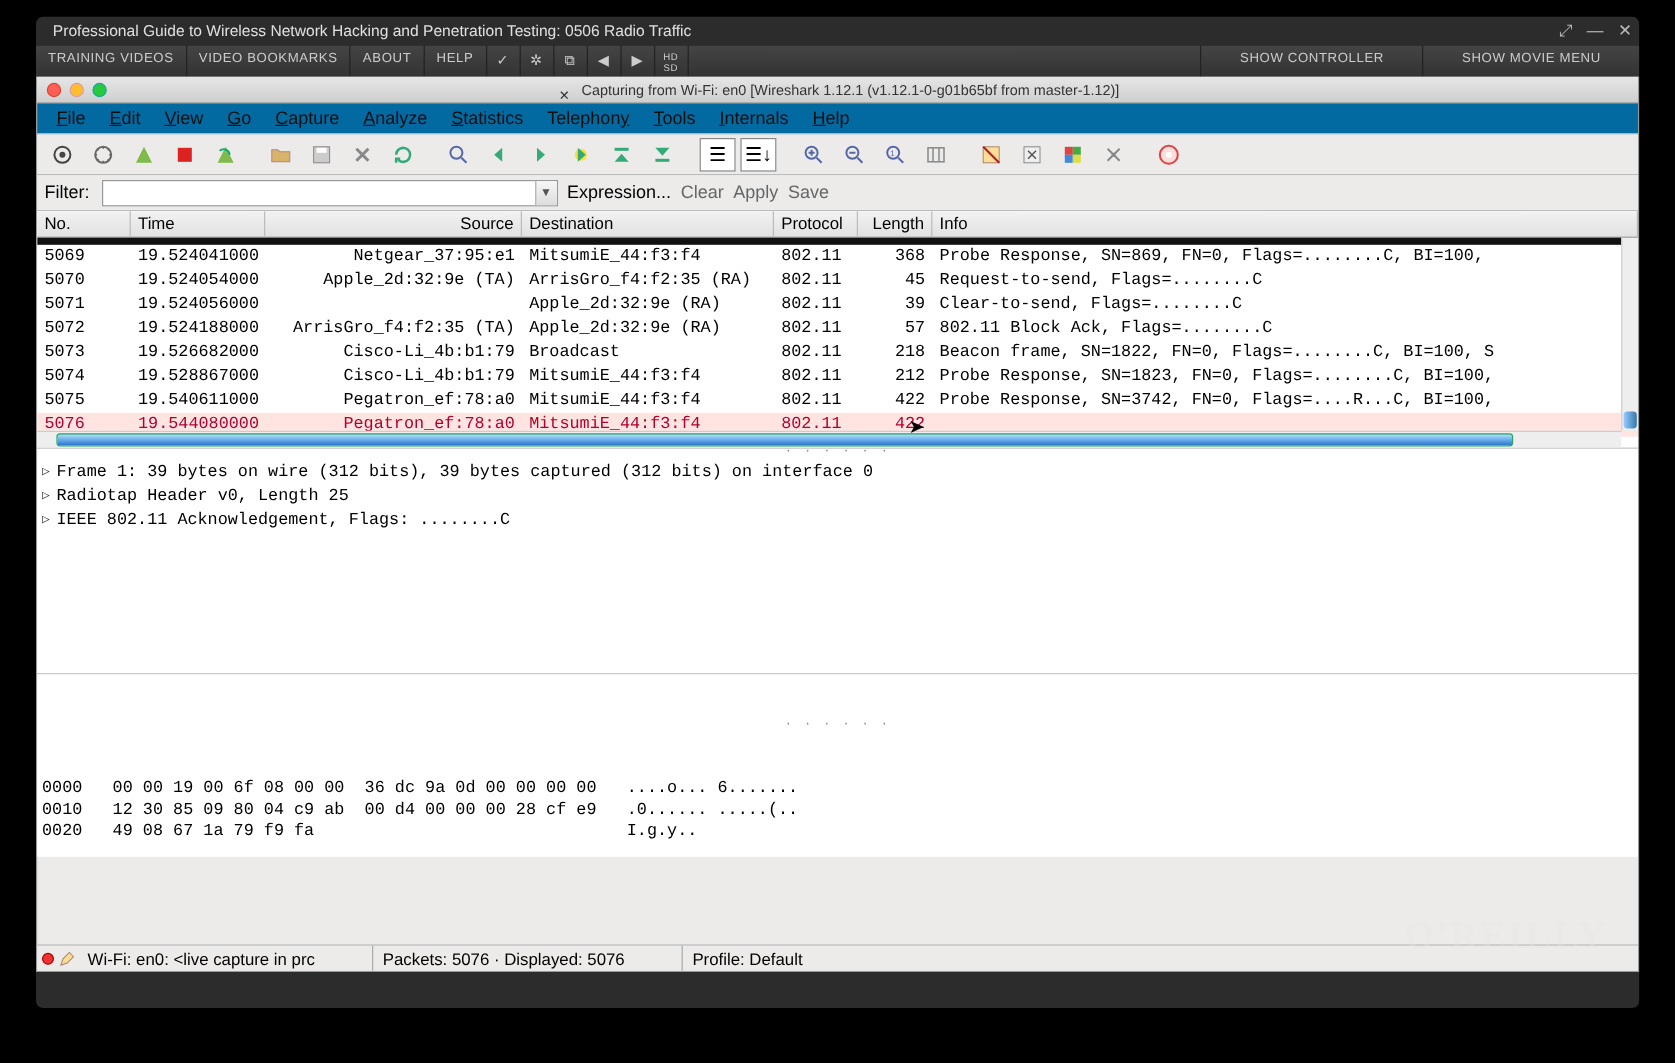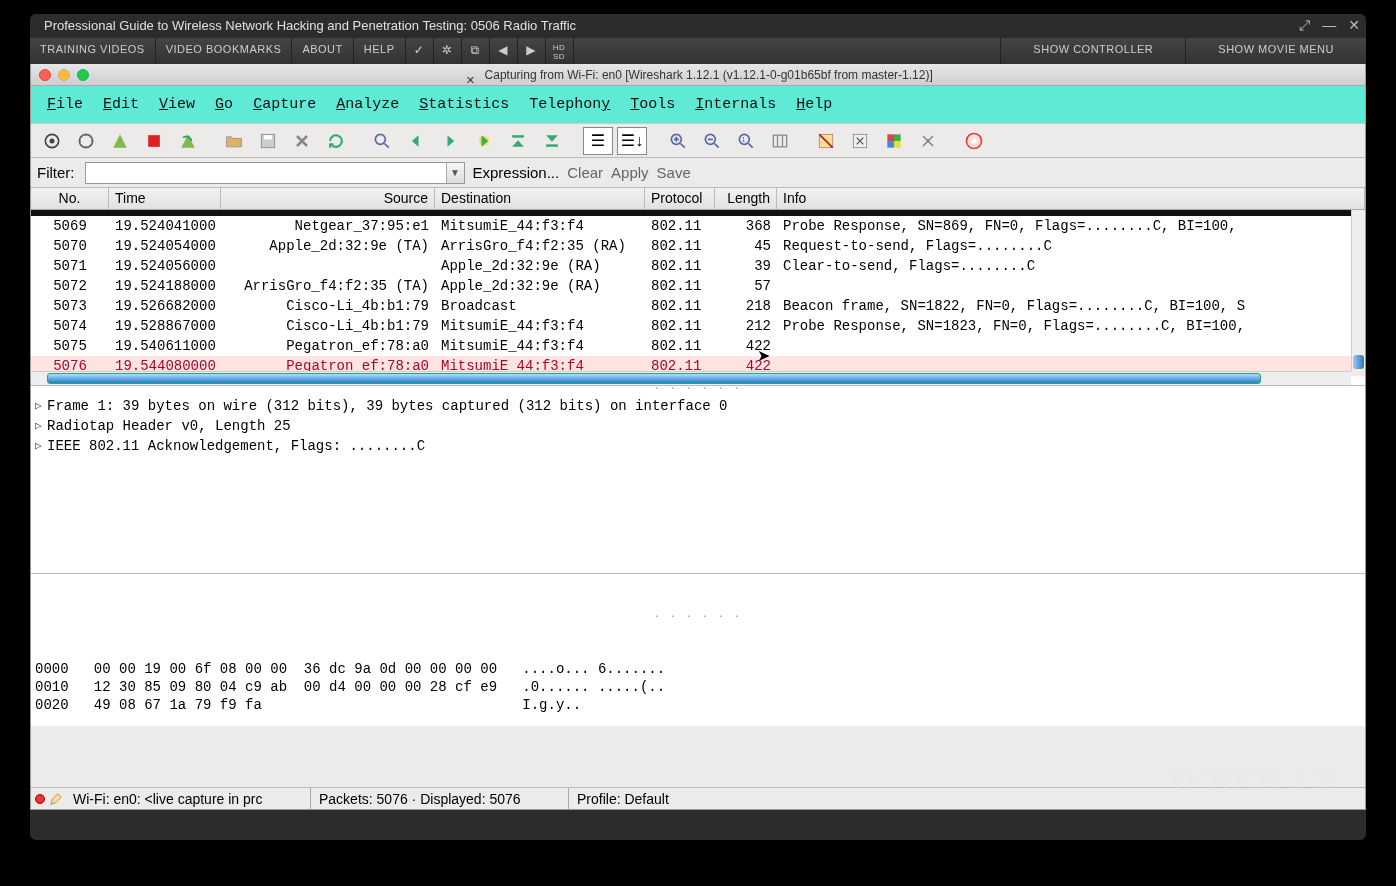--- a/index.html
+++ b/index.html
@@ -103,29 +103,28 @@
   .dot.green { background: #28c940; border: 1px solid #1a9; }
   .mac-titlebar .ws-ico {
     display: inline-block;
     width: 14px;
     height: 14px;
     font-size: 11px;
     vertical-align: middle;
     margin-right: 4px;
   }
   .menubar {
-    height: 38px;
-    background: #5eead4;
+    height: 26px;
+    background: #0369a1;
     border-bottom: 1px solid #ccc;
     display: flex;
     align-items: center;
     padding: 0 6px;
     font-size: 15px;
     color: #111;
-    font-family: Liberation Mono, monospace;
   }
   .menubar .mitem {
     padding: 0 10px;
     cursor: default;
   }
   .menubar .mitem u { text-decoration: underline; }
   .toolbar {
     height: 34px;
     background: #ecebea;
     border-bottom: 1px solid #bbb;
@@ -213,21 +212,21 @@
   }
   .packet-table .row.sel {
     background: #ffe4e1;
     color: #b00030;
   }
   .packet-table .cell {
     padding: 0 6px;
     overflow: hidden;
     text-overflow: clip;
   }
-  .col-no    { width: 78px; text-align: center; padding-right: 4px;}
+  .col-no    { width: 78px; text-align: left; padding-right: 4px;}
   .col-time  { width: 112px; }
   .col-src   { width: 214px; text-align: right; }
   .col-dest  { width: 210px; }
   .col-proto { width: 70px; }
   .col-len   { width: 62px; text-align: right;}
   .col-info  { flex: 1; }
   .packet-table .vscroll {
     position: absolute;
     right: 0;
     top: 22px;
@@ -607,20 +606,21 @@
             <div class="cell col-len">39</div>
             <div class="cell col-info">Clear-to-send, Flags=........C</div>
           </div>
           <div class="row">
             <div class="cell col-no">5072</div>
             <div class="cell col-time">19.524188000</div>
             <div class="cell col-src">ArrisGro_f4:f2:35 (TA)</div>
             <div class="cell col-dest">Apple_2d:32:9e (RA)</div>
             <div class="cell col-proto">802.11</div>
             <div class="cell col-len">57</div>
+            <div class="cell col-info">802.11 Block Ack, Flags=........C</div>
           </div>
           <div class="row">
             <div class="cell col-no">5073</div>
             <div class="cell col-time">19.526682000</div>
             <div class="cell col-src">Cisco-Li_4b:b1:79</div>
             <div class="cell col-dest">Broadcast</div>
             <div class="cell col-proto">802.11</div>
             <div class="cell col-len">218</div>
             <div class="cell col-info">Beacon frame, SN=1822, FN=0, Flags=........C, BI=100, S</div>
           </div>
@@ -633,20 +633,21 @@
             <div class="cell col-len">212</div>
             <div class="cell col-info">Probe Response, SN=1823, FN=0, Flags=........C, BI=100,</div>
           </div>
           <div class="row">
             <div class="cell col-no">5075</div>
             <div class="cell col-time">19.540611000</div>
             <div class="cell col-src">Pegatron_ef:78:a0</div>
             <div class="cell col-dest">MitsumiE_44:f3:f4</div>
             <div class="cell col-proto">802.11</div>
             <div class="cell col-len">422</div>
+            <div class="cell col-info">Probe Response, SN=3742, FN=0, Flags=....R...C, BI=100,</div>
           </div>
           <div class="row sel">
             <div class="cell col-no">5076</div>
             <div class="cell col-time">19.544080000</div>
             <div class="cell col-src">Pegatron_ef:78:a0</div>
             <div class="cell col-dest">MitsumiE_44:f3:f4</div>
             <div class="cell col-proto">802.11</div>
             <div class="cell col-len">422</div>
           </div>
         </div>

